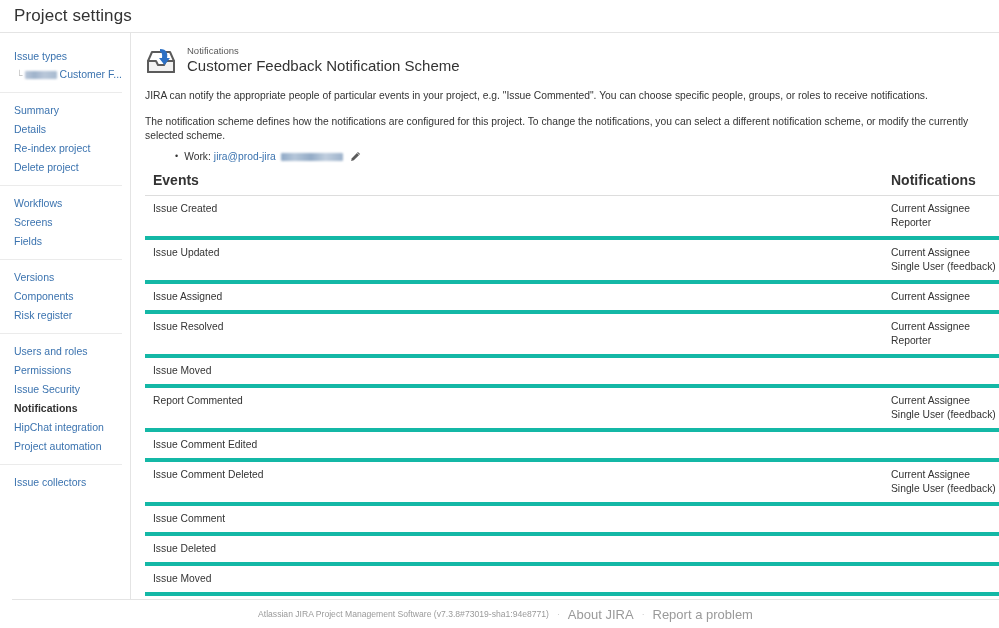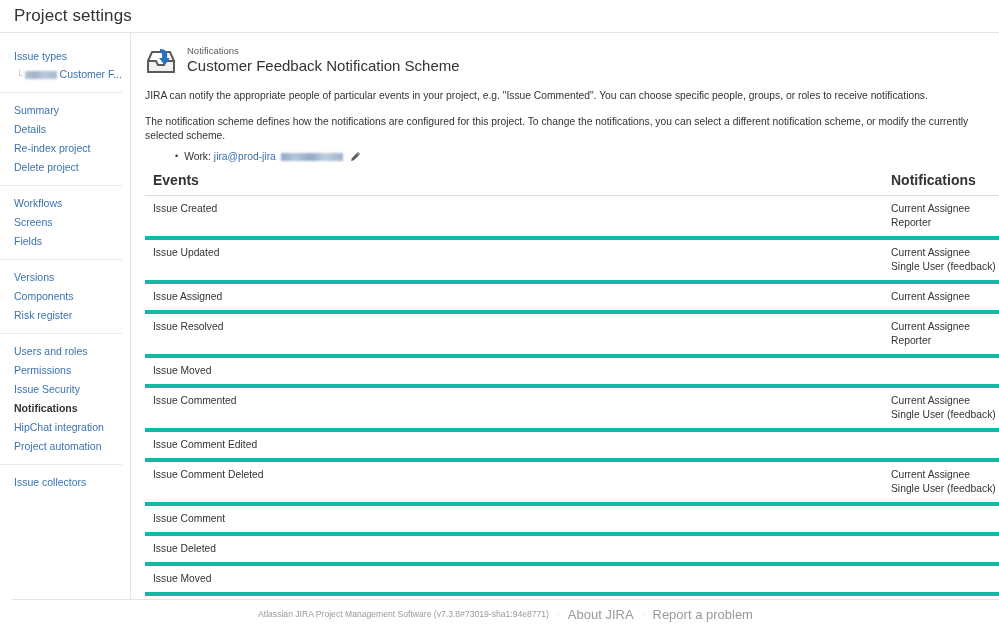--- a/index.html
+++ b/index.html
@@ -342,21 +342,21 @@
               <td>
                 <span class="notif-line">Current Assignee</span>
                 <span class="notif-line">Reporter</span>
               </td>
             </tr>
             <tr>
               <td>Issue Moved</td>
               <td>&nbsp;</td>
             </tr>
             <tr>
-              <td>Issue Commented</td>
+              <td>Report Commented</td>
               <td>
                 <span class="notif-line">Current Assignee</span>
                 <span class="notif-line">Single User (feedback)</span>
               </td>
             </tr>
             <tr>
               <td>Issue Comment Edited</td>
               <td>&nbsp;</td>
             </tr>
             <tr>

